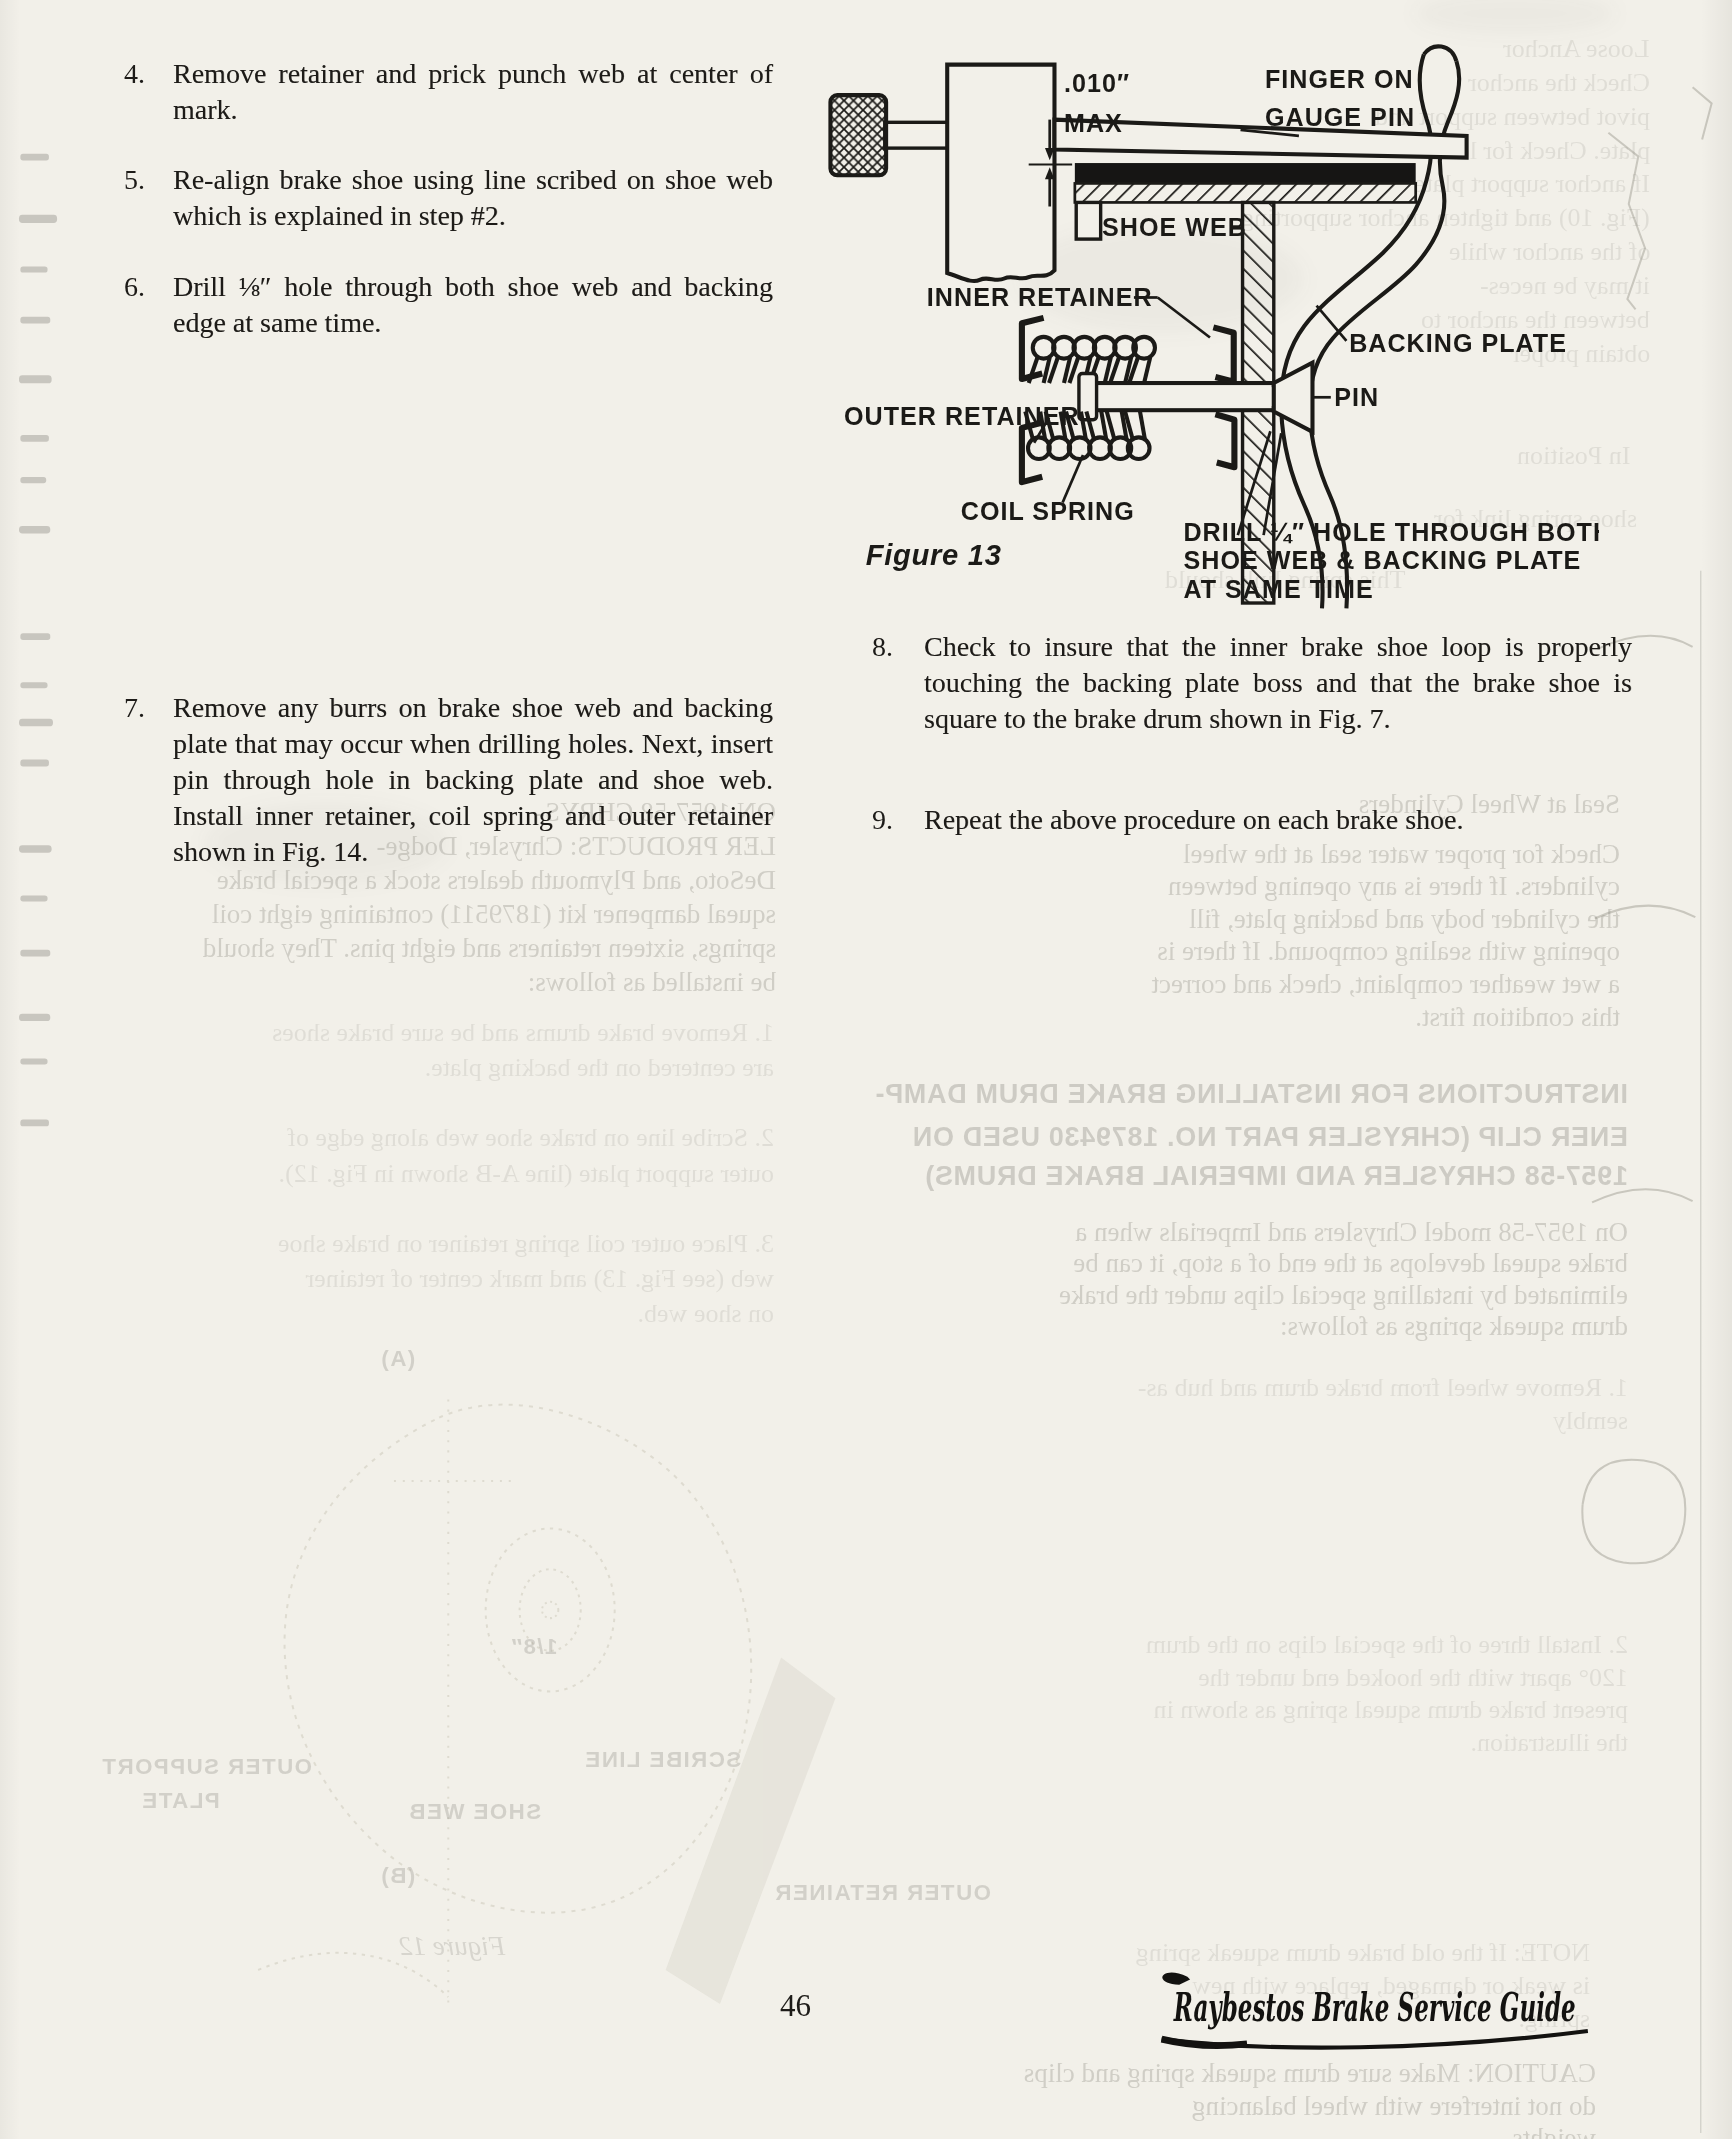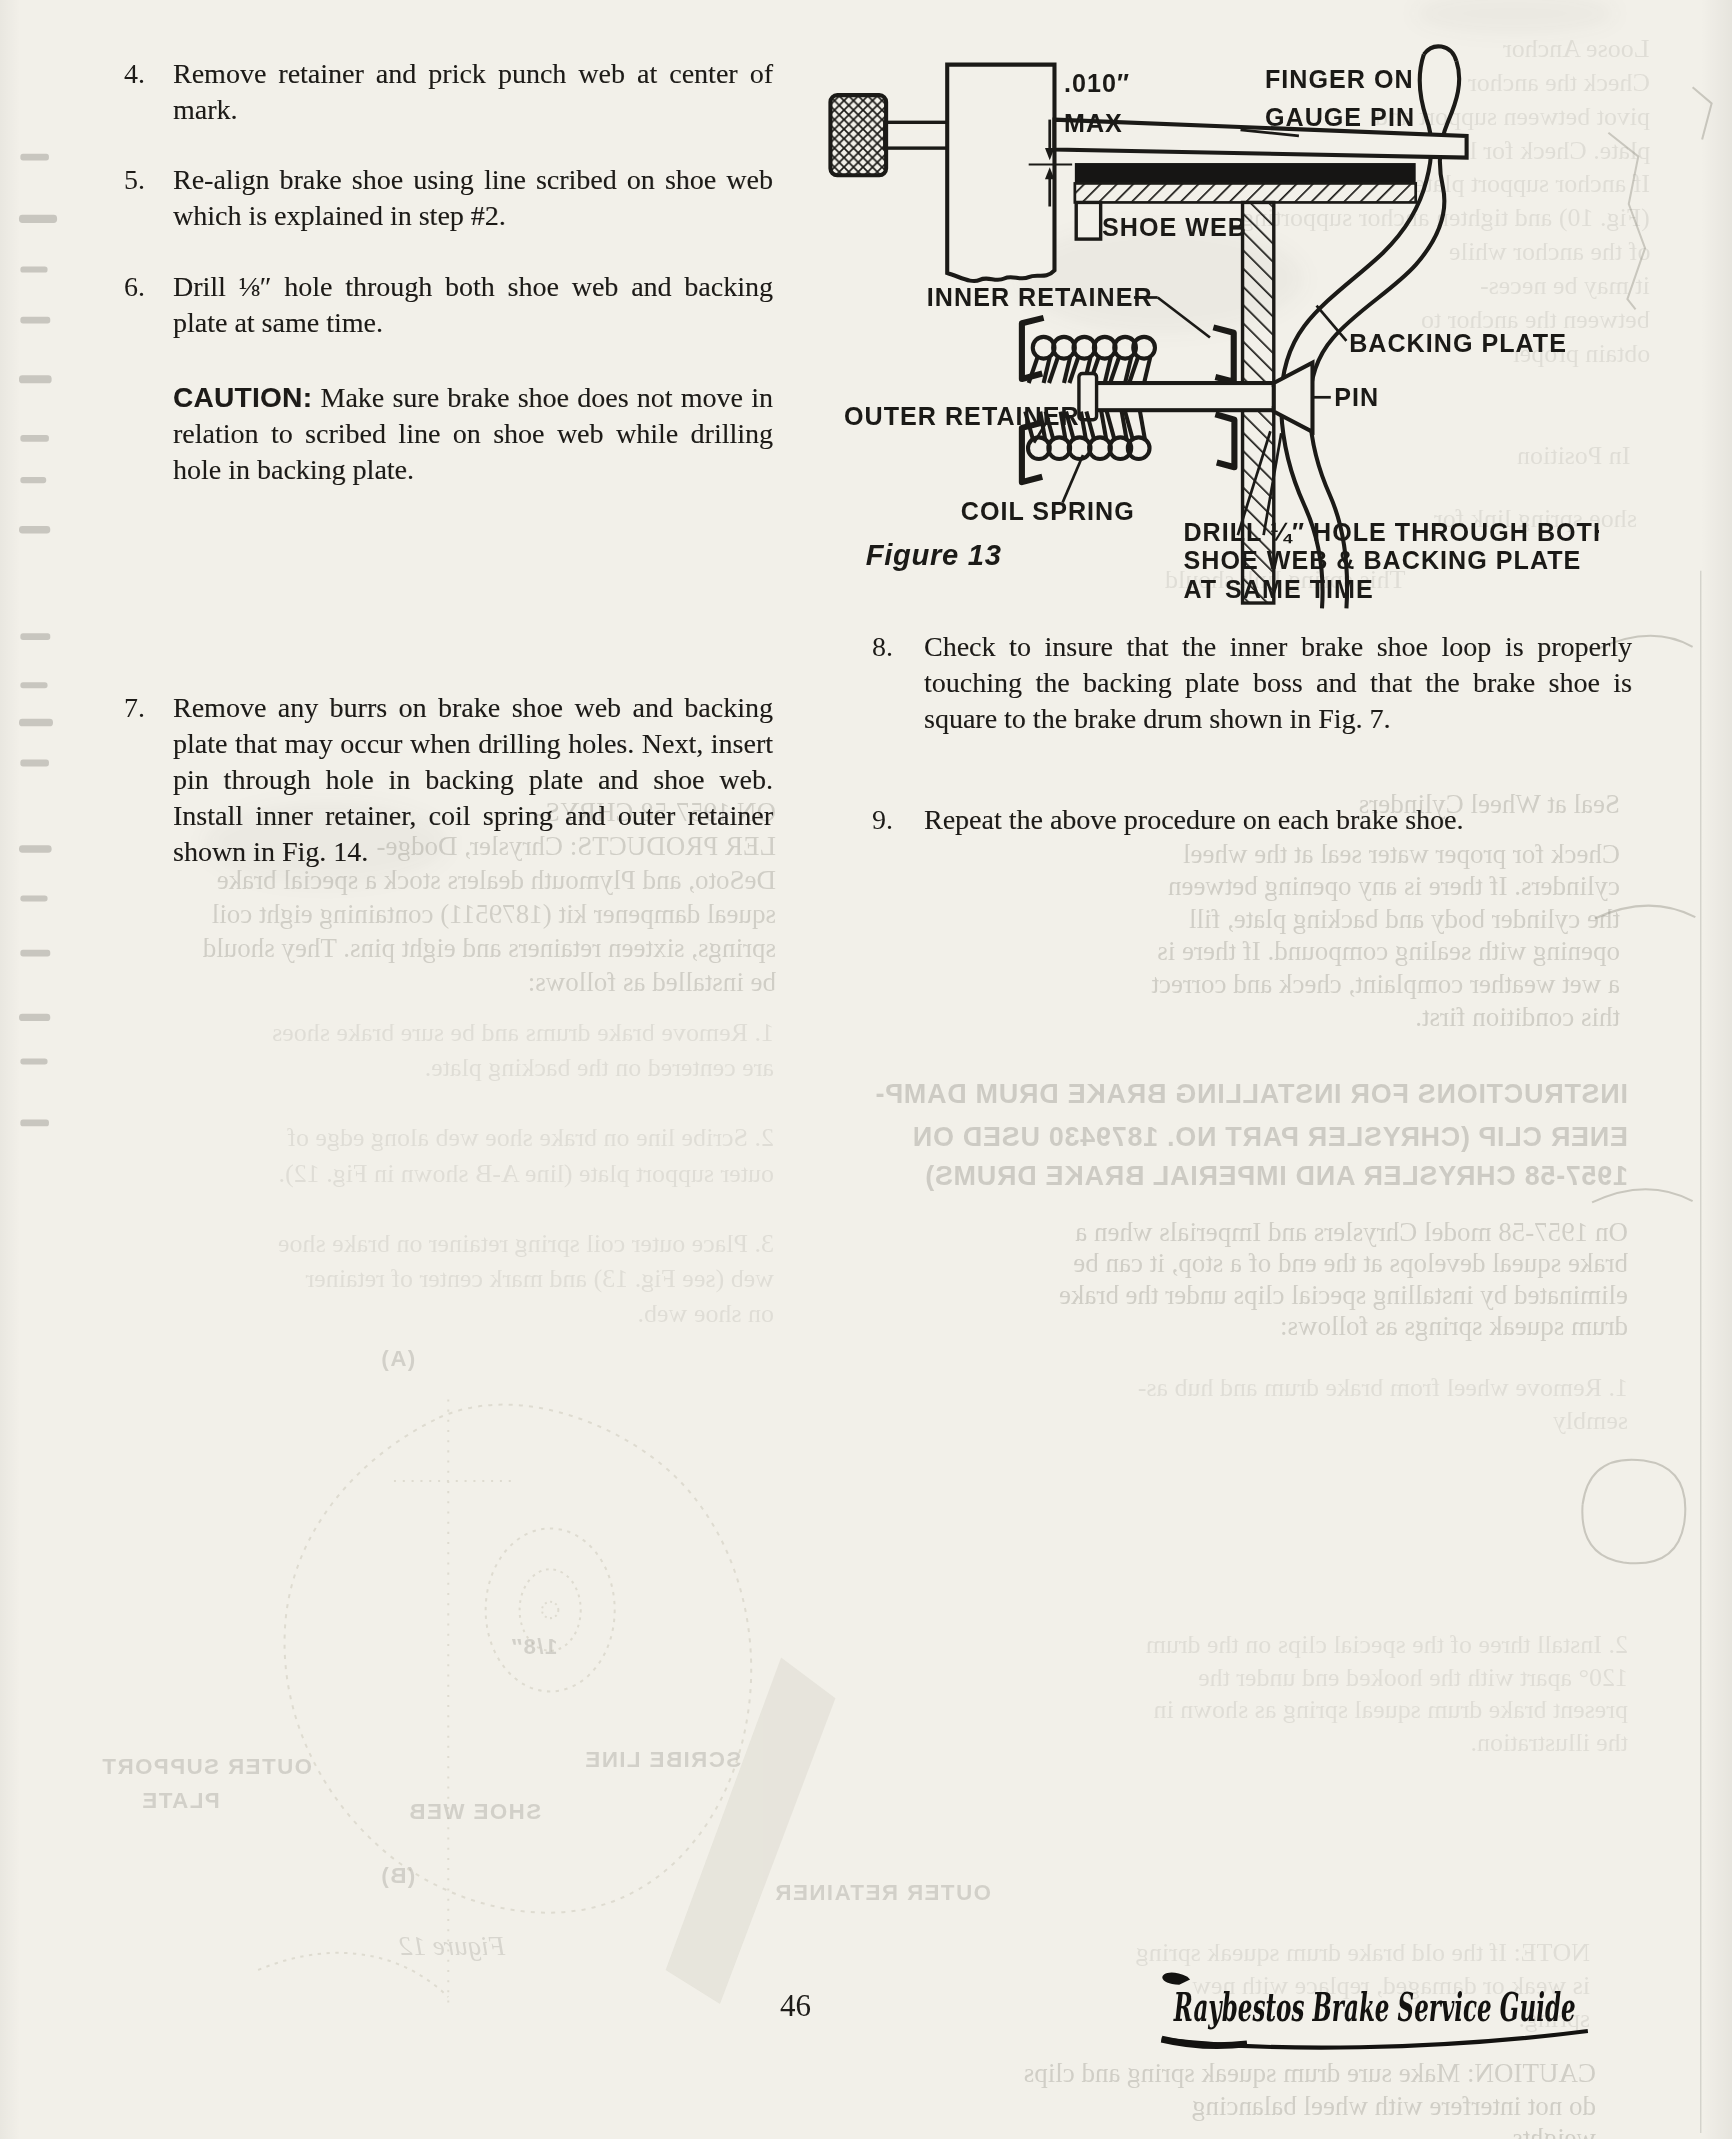--- a/index.html
+++ b/index.html
@@ -160,24 +160,21 @@
   <div class="step" style="left:124px;top:56px;width:649px">
     <span class="step-num">4.</span>
     <div class="step-text">Remove retainer and prick punch web at center of mark.</div>
   </div>
   <div class="step" style="left:124px;top:162px;width:649px">
     <span class="step-num">5.</span>
     <div class="step-text">Re-align brake shoe using line scribed on shoe web which is explained in step #2.</div>
   </div>
   <div class="step" style="left:124px;top:269px;width:649px">
     <span class="step-num">6.</span>
-    <div class="step-text">Drill ⅛″ hole through both shoe web and backing plate at same time.</div>
-  </div>
-  <div class="para" style="left:173px;top:380px;width:600px">
-    <span class="caution-label">CAUTION:</span><span> Make sure brake shoe does not move in relation to scribed line on shoe web while drilling hole in backing plate.</span>
+    <div class="step-text">Drill ⅛″ hole through both shoe web and backing edge at same time.</div>
   </div>
   <div class="step" style="left:124px;top:690px;width:649px">
     <span class="step-num">7.</span>
     <div class="step-text">Remove any burrs on brake shoe web and backing plate that may occur when drilling holes. Next, insert pin through hole in backing plate and shoe web. Install inner retainer, coil spring and outer retainer shown in Fig. 14.</div>
   </div>
 
   <div class="step" style="left:872px;top:629px;width:760px">
     <span class="step-num">8.</span>
     <div class="step-text" style="margin-left:52px">Check to insure that the inner brake shoe loop is properly touching the backing plate boss and that the brake shoe is square to the brake drum shown in Fig. 7.</div>
   </div>

